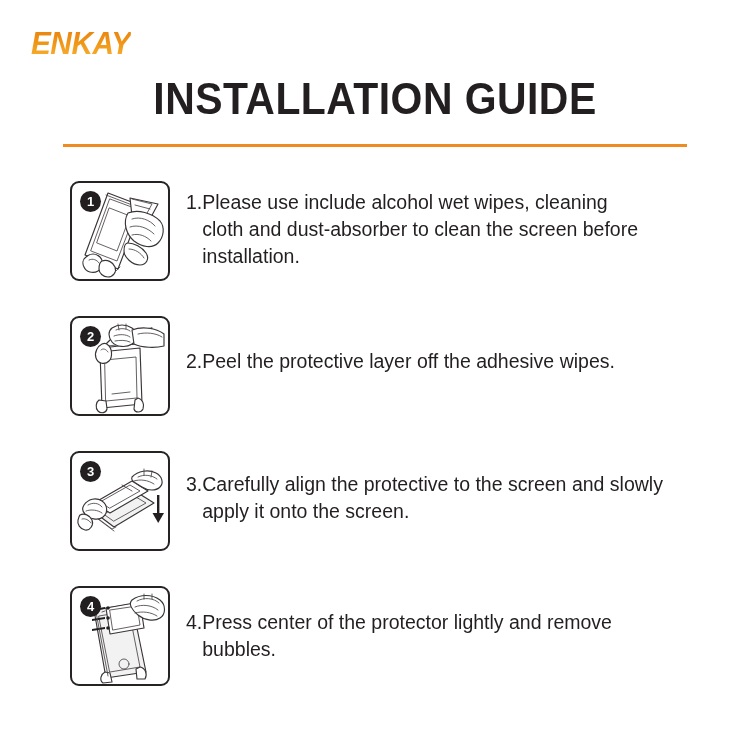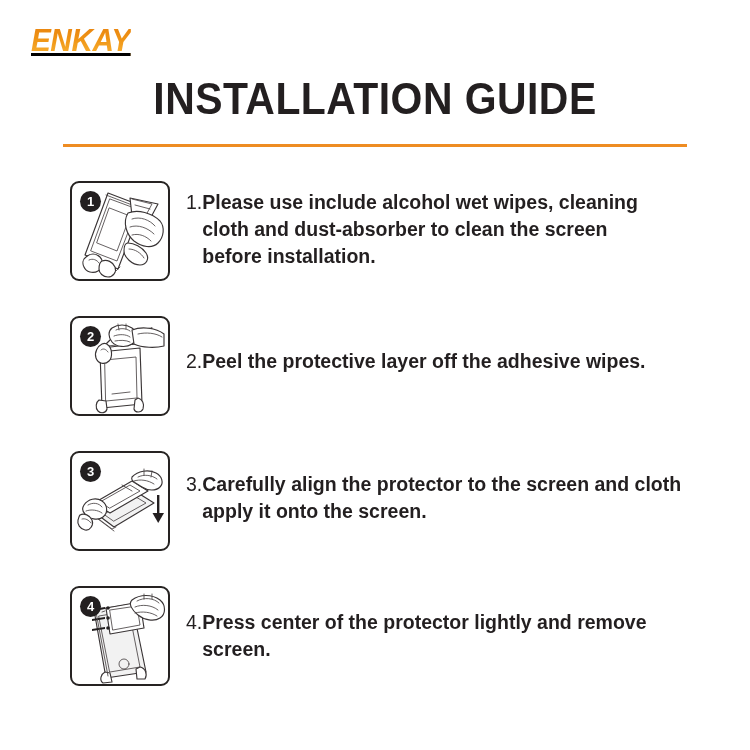--- a/index.html
+++ b/index.html
@@ -15,22 +15,21 @@
     position: relative;
   }
 
   
   .brand {
     position: absolute;
     left: 31px;
     top: 25px;
     height: 34px;
     display: flex;
-    align-items: flex-start;
-    text-decoration: underline;
+    align-items: flex-end;
   }
   .brand-text {
     font-family: "Liberation Sans", sans-serif;
     font-size: 31px;
     font-weight: bold;
     font-style: italic;
     letter-spacing: -0.5px;
     line-height: 1;
     background-image: linear-gradient(180deg, #e8820e 0%, #ef9415 45%, #f9b233 100%);
     -webkit-background-clip: text;
@@ -121,21 +120,20 @@
     line-height: 27px;
     display: flex;
     align-items: flex-start;
   }
   .step-num {
     flex: 0 0 auto;
     white-space: pre;
   }
   .step-body {
     flex: 1 1 auto;
-    font-weight: bold;
   }
 
   
   .step-1 .step-text { top: 8px; width: 455px; }
   .step-2 .step-text { top: 32px; }
   .step-3 .step-text { top: 20px; width: 520px; }
   .step-4 .step-text { top: 23px; width: 500px; }
   .ln-thin { fill: none; stroke: #4a4546; stroke-width: 0.85; stroke-linejoin: round; stroke-linecap: round; }
   .fillw { fill: #ffffff; stroke: #3a3536; stroke-width: 1.15; stroke-linejoin: round; stroke-linecap: round; }
   .fillg { fill: #f2f2f2; stroke: #3a3536; stroke-width: 1.15; stroke-linejoin: round; stroke-linecap: round; }
@@ -253,21 +251,21 @@
         <path class="ln-thin" d="M10 66 C13 65 17 67 19 70"></path>
 
         <g>
           <rect class="arrow" x="85" y="42" width="2.4" height="20"></rect>
           <path class="arrow" d="M80.5 60 L92 60 L86.2 70 Z"></path>
         </g>
       </svg>
     </div>
     <div class="step-text">
       <span class="step-num">3.</span>
-      <span class="step-body">Carefully align the protector to  the screen and cloth apply it onto the screen.</span>
+      <span class="step-body">Carefully align the protective to  the screen and slowly apply it onto the screen.</span>
     </div>
   </div>
 
   <div class="step step-4">
     <div class="thumb">
       <div class="badge">4</div>
       <svg width="96" height="96" viewBox="0 0 96 96">
 
         <path class="fillg" d="M22 22 L60 16 L74 84 L34 90 Z"></path>
         <path class="ln-thin" d="M27 28 L57 23 L68 79 L38 84 Z"></path>
@@ -294,17 +292,17 @@
           <circle class="dot" cx="36" cy="30" r="1.8"></circle>
           <path class="arrow" d="M20 41 L33 39 L33 41 L20 43 Z"></path>
           <circle class="dot" cx="36" cy="40" r="1.8"></circle>
         </g>
 
         <path class="ln-thin" d="M24 24 L36 88"></path>
       </svg>
     </div>
     <div class="step-text">
       <span class="step-num">4.</span>
-      <span class="step-body">Press center of the protector lightly and remove screen.</span>
+      <span class="step-body">Press center of the protector lightly and remove bubbles.</span>
     </div>
   </div>
 
 </div>
 
 </body></html>

